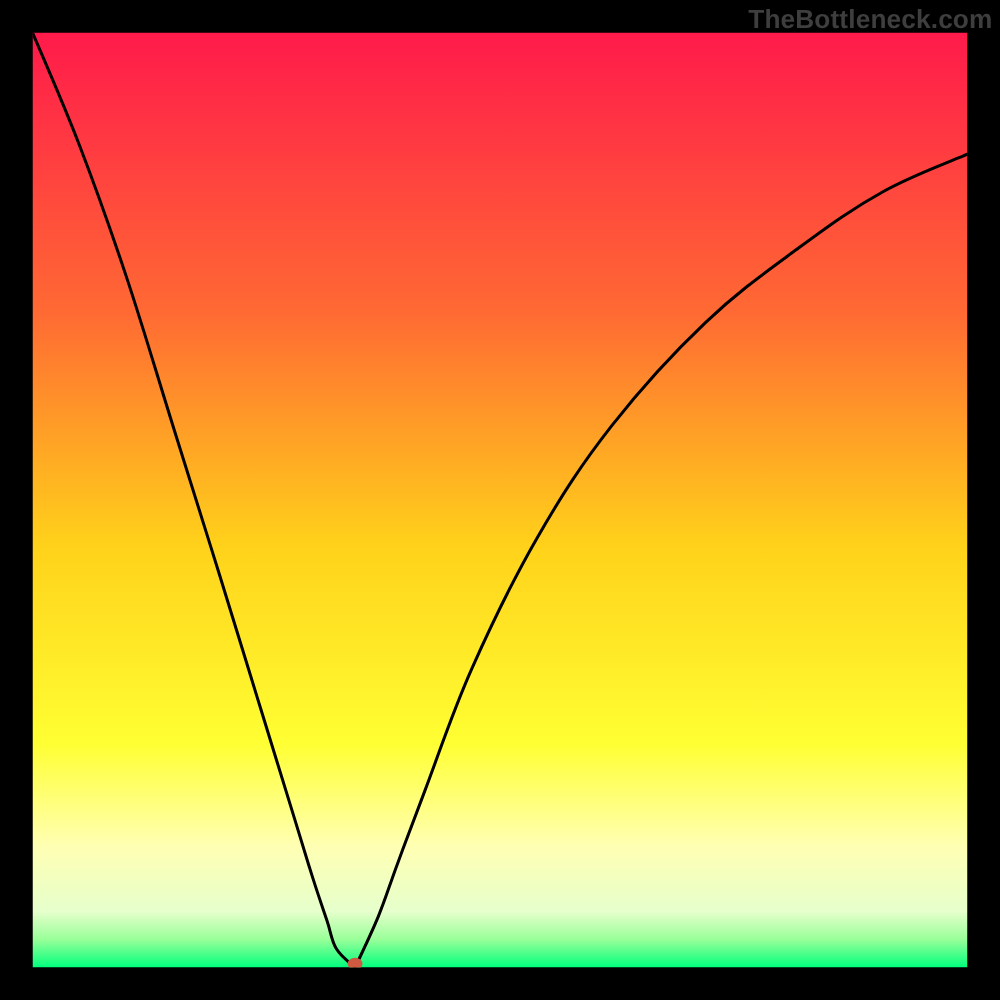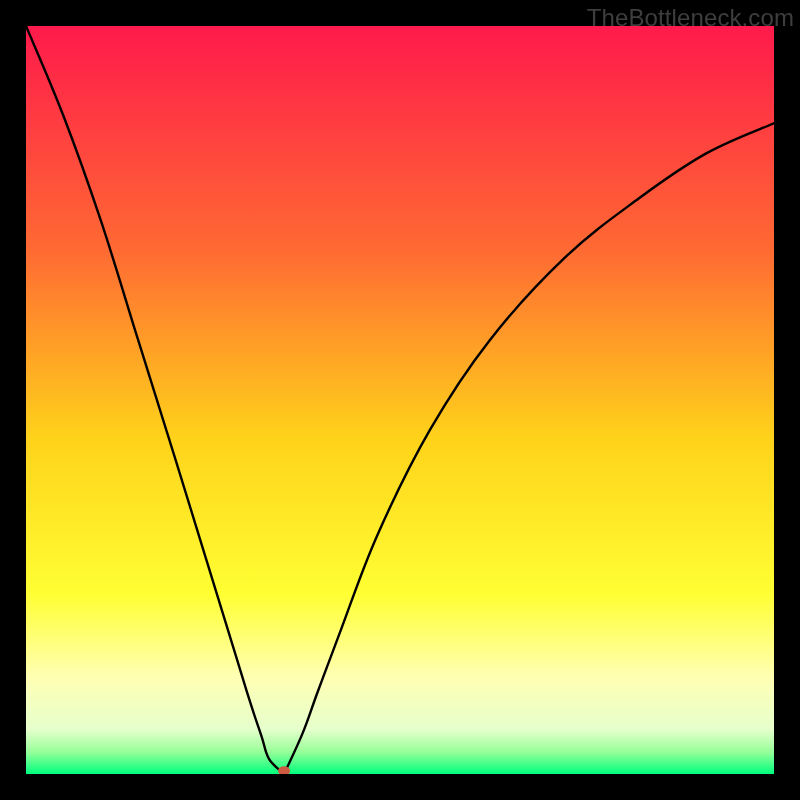--- a/index.html
+++ b/index.html
@@ -23,22 +23,22 @@
     top: 26px;
     width: 748px;
     height: 748px;
     
   }
   .watermark {
     position: absolute;
     top: 4px;
     right: 6px;
     color: #3e3e3e;
-    font-size: 24px;
-    font-weight: 400;
+    font-size: 21px;
+    font-weight: 700;
     letter-spacing: 0.1px;
     user-select: none;
   }
   svg {
     display: block;
   }
 </style>
 </head>
 <body>
 

